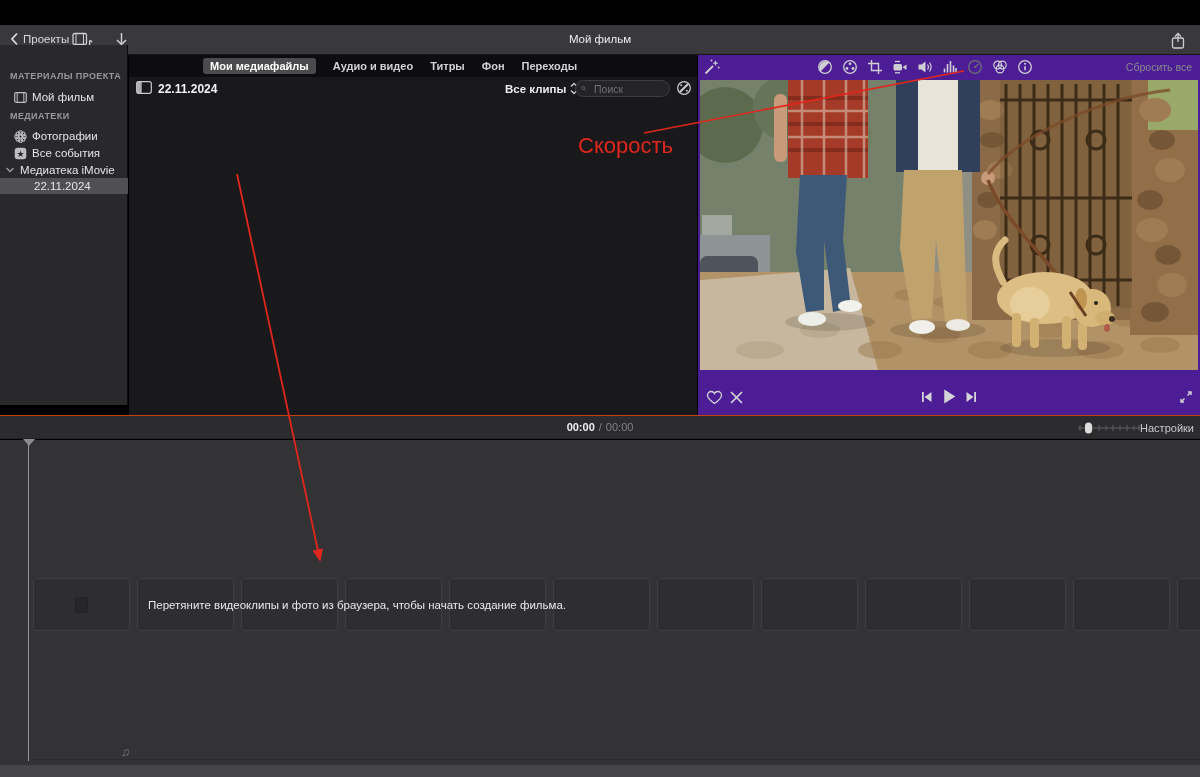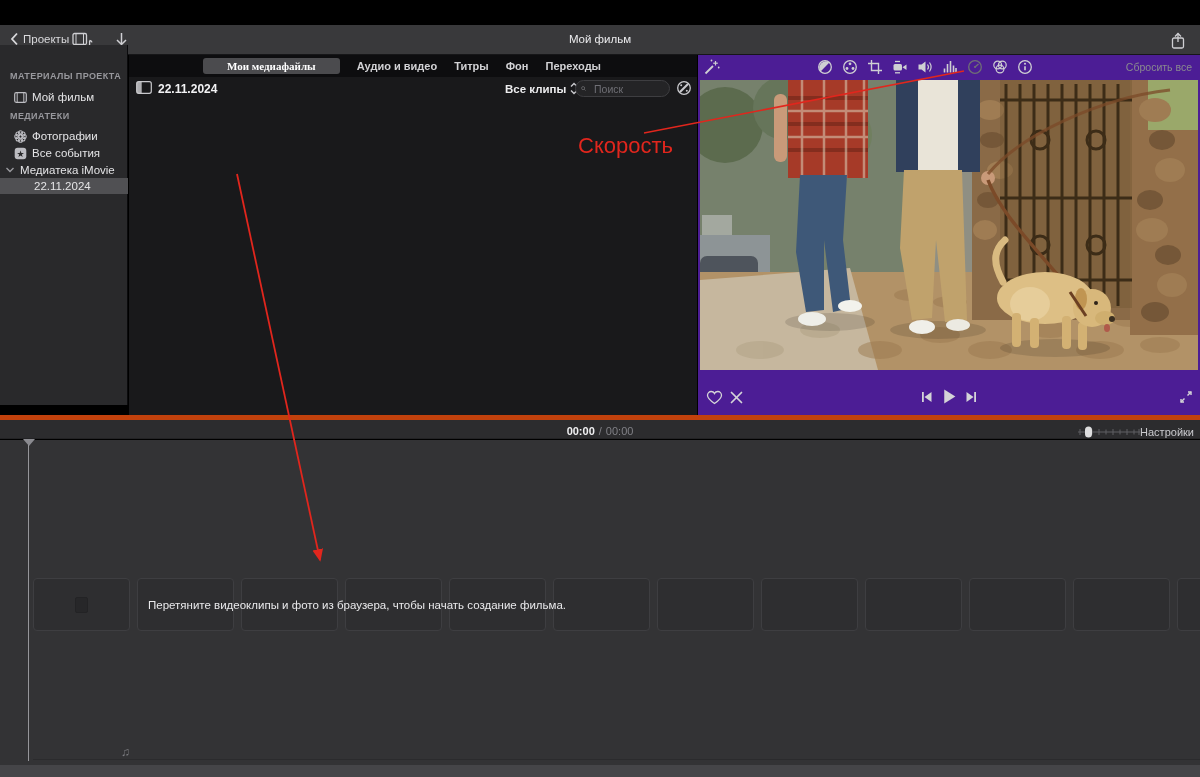--- a/index.html
+++ b/index.html
@@ -23,21 +23,21 @@
   .sb-row { position:absolute; left:0; width:128px; height:16px; display:flex; align-items:center; font-size:11.5px; color:#e4e4e6; }
   .sb-row .sb-ic { width:13px; margin-left:14px; margin-right:5px; color:#bdbdc2; display:flex; }
   .sb-row.lib { font-size:11.5px; }
   .sb-row.lib .sb-ic { margin-left:5px; width:10px; color:#9a9a9f; }
   .sb-row.selected { background:#505053; }
   .sb-row.selected span { margin-left:34px; }
   
   .media-panel { position:absolute; left:129px; top:55px; width:568px; height:360px; background:#19191b; }
   .tabs-row { position:absolute; left:0; top:0; width:568px; height:22px; background:#0d0d0f; display:flex; align-items:center; gap:17px; padding-left:74px; }
   .tab { font-size:11px; color:#d2d2d5; white-space:nowrap;font-weight:bold; }
-  .tab.active { background:#4b4b4e; color:#fff; font-weight:bold; border-radius:3px; padding:2px 24px;font-family:Liberation Serif, serif; }
+  .tab.active { background:#4b4b4e; color:#fff; font-weight:bold; border-radius:3px; padding:2px 7px; }
   .date-row { position:absolute; left:0; top:22px; width:568px; height:23px; }
   .pane-toggle { position:absolute; left:7px; top:4px; color:#c9c9cd; }
   .date-label { position:absolute; left:29px; top:5px; font-size:12px; font-weight:bold; color:#f2f2f4; }
   .clips-filter { position:absolute; left:376px; top:5px; display:flex; align-items:center; gap:4px; font-size:11.5px; font-weight:600; color:#ececee; }
   .search-field { position:absolute; left:446px; top:3px; width:95px; height:17px; background:#242426; border:1px solid #3e3e41; border-radius:9px; display:flex; align-items:center; padding:0 5px; gap:8px; }
   .search-field input { background:transparent; border:none; outline:none; width:70px; font-size:10.5px; color:#d8d8da; font-family:"Liberation Sans",sans-serif; }
   .search-field input::placeholder { color:#6f6f75; }
   .appearance-btn { position:absolute; left:547px; top:3px; color:#c9c9cd; }
   
   .clip { position:absolute; left:17px; top:60px; width:88px; height:54px; border:2px solid var(--selection-yellow,#d9a412); border-radius:3px; background:#000; }
@@ -53,21 +53,21 @@
   .v-icons { position:absolute; left:119px; top:4px; display:flex; gap:9px; color:#cfcfd3; }
   .v-icons .dim { color:#6f6f76; }
   .reset-all { position:absolute; right:8px; top:6px; font-size:10.5px; color:#8a8a8f; }
   .video { position:absolute; left:2px; top:25px; width:498px; height:290px; background:#000; overflow:hidden; }
   .v-controls { position:absolute; left:0; bottom:4px; width:502px; height:26px; color:#d4d4d7; }
   .fav-btn { position:absolute; left:8px; top:5px; }
   .reject-btn { position:absolute; left:31px; top:5px; }
   .transport { position:absolute; left:50%; top:3px; transform:translateX(-50%); display:flex; align-items:center; gap:7px; }
   .fullscreen-btn { position:absolute; right:7px; top:5px; }
   
-  .timeline-header { position:absolute; left:0; top:415px; width:1200px; height:24px; background:#2c2c2e; border-top:5px solid #c2410c; border-bottom:1px solid #232325; }
+  .timeline-header { position:absolute; left:0; top:415px; width:1200px; height:24px; background:#2c2c2e; border-top:1px solid #c2410c; border-bottom:1px solid #232325; }
   .time-display { position:absolute; left:50%; top:5px; transform:translateX(-50%); font-size:11px; display:flex; gap:4px; }
   .time-cur { color:#f0f0f2; font-weight:bold; }
   .time-sep, .time-total { color:#808086; }
   .zoom-slider { position:absolute; right:60px; top:6px; }
   .settings-label { position:absolute; right:6px; top:6px; font-size:11px; color:#c9c9cd; }
   
   .timeline { position:absolute; left:0; top:440px; width:1200px; height:422px; background:#333335; }
   .playhead-tri { position:absolute; left:23px; top:-1px; width:0; height:0; border-left:6px solid transparent; border-right:6px solid transparent; border-top:7px solid #8b8b90; }
   .playhead-line { position:absolute; left:28px; top:5px; width:1px; height:316px; background:#96969a; }
   .slots { position:absolute; left:33px; top:138px; width:1167px; height:54px; display:flex; gap:7px; overflow:hidden; }

